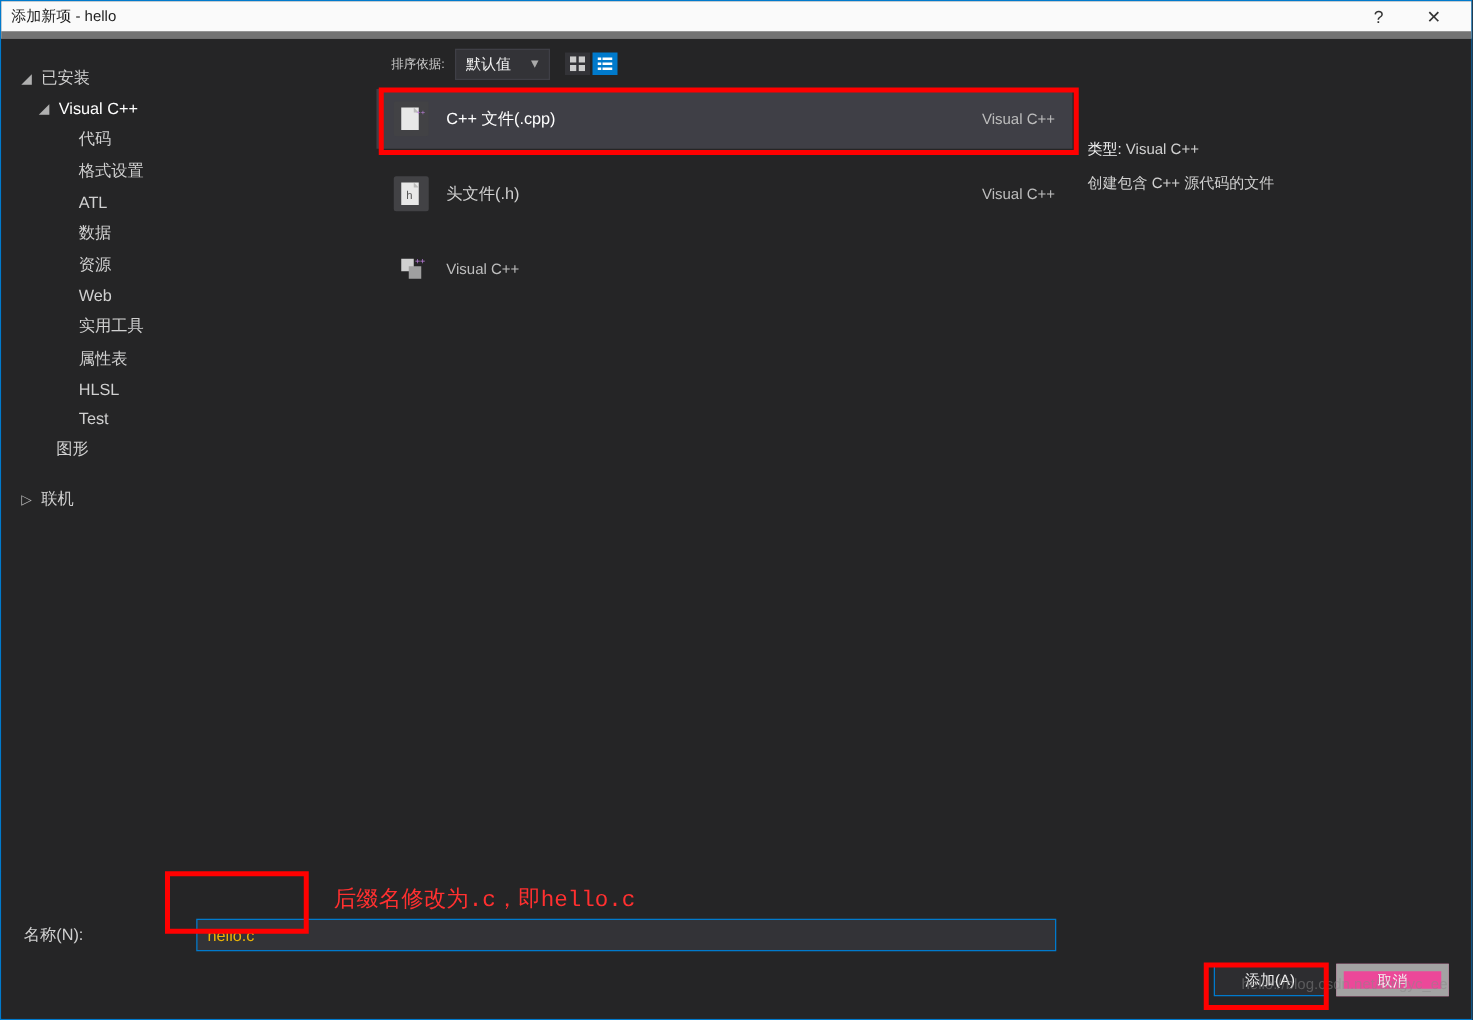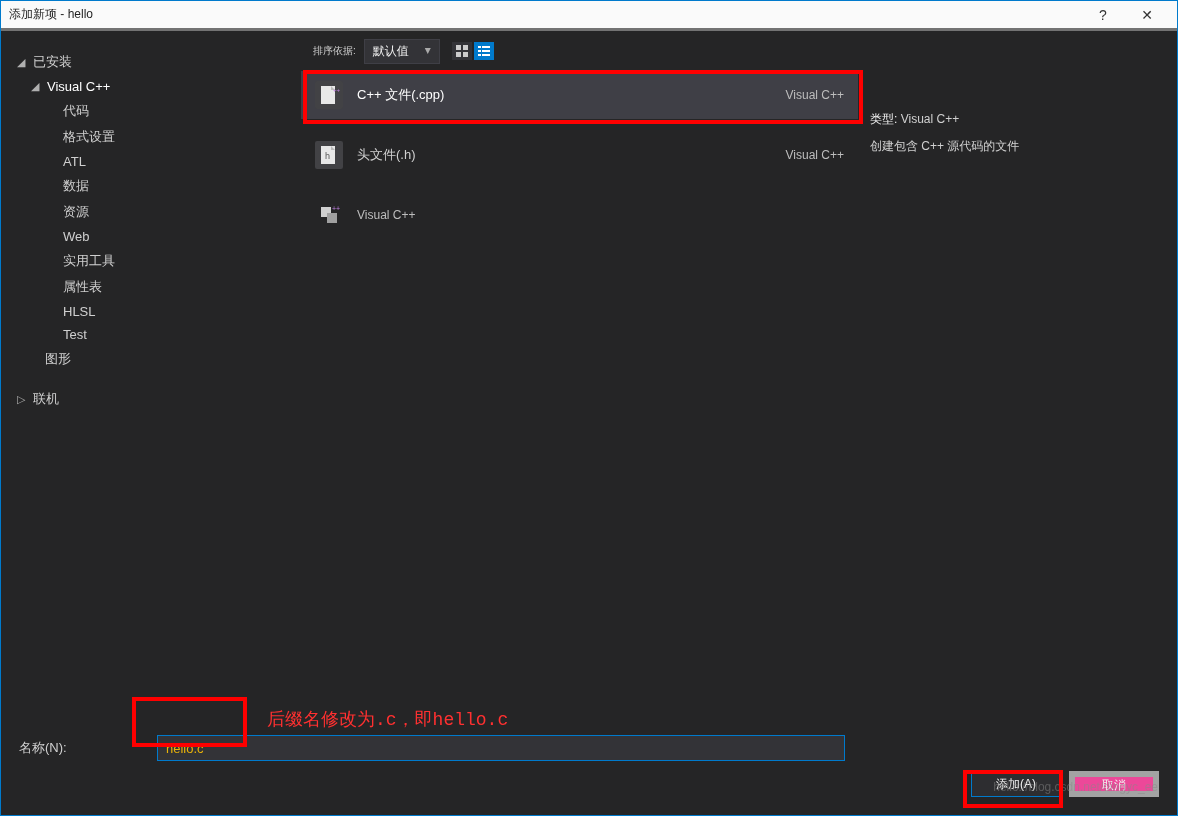--- a/index.html
+++ b/index.html
@@ -1,18 +1,18 @@
 <!DOCTYPE html>
 <html><head>
   <meta charset="utf-8">
   <style>
     * { box-sizing: border-box; margin: 0; padding: 0; font-family: "Microsoft YaHei", "Segoe UI", sans-serif; }
     html, body { width: 1178px; height: 816px; background: #2d2d30; color: #f1f1f1; overflow: hidden; }
     .window { width: 100%; height: 100%; display: flex; flex-direction: column; border: 1px solid #007acc; }
-    .titlebar { height: 30px; background: #fafafa; color: #1e1e1e; display: flex; align-items: center; padding: 0 8px; border-bottom: 3px solid #737373; }
+    .titlebar { height: 30px; background: #fafafa; color: #1e1e1e; display: flex; align-items: center; padding: 0 8px; border-bottom: 6px solid #737373; }
     .titlebar .title { flex: 1; font-size: 12px; }
     .titlebar .btn { width: 44px; text-align: center; font-size: 14px; color: #333; cursor: pointer; }
     .body { flex: 1; display: flex; background: #252526; overflow: hidden; }
     .sidebar { width: 300px; padding: 18px 8px 8px 8px; font-size: 13px; color: #d0d0d0; }
     .tree-item { padding: 4px 0 4px 8px; display: flex; align-items: center; gap: 6px; cursor: pointer; }
     .tree-item.sel { color: #fff; }
     .tree-indent-1 { padding-left: 22px; }
     .tree-indent-2 { padding-left: 54px; text-align: right; }
     .tree-indent-3 { padding-left: 36px; }
     .caret { font-size: 11px; width: 10px; display: inline-block; color: #b0b0b0; }

